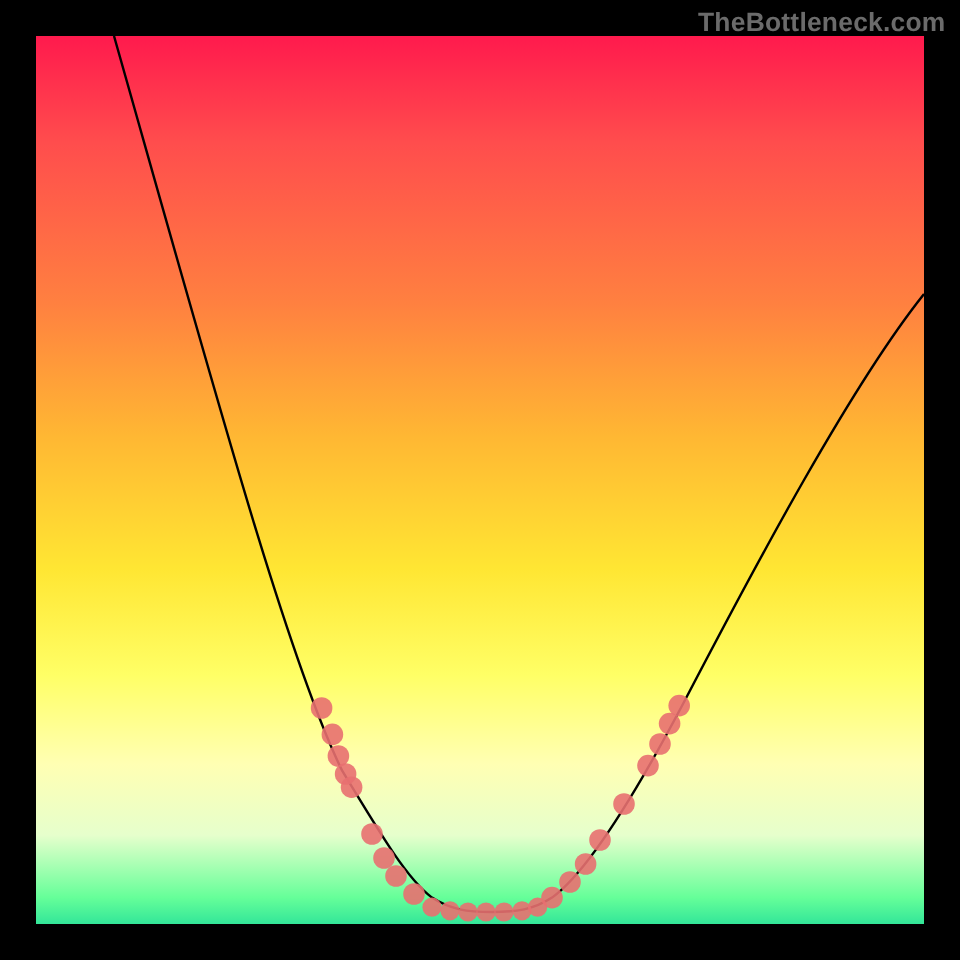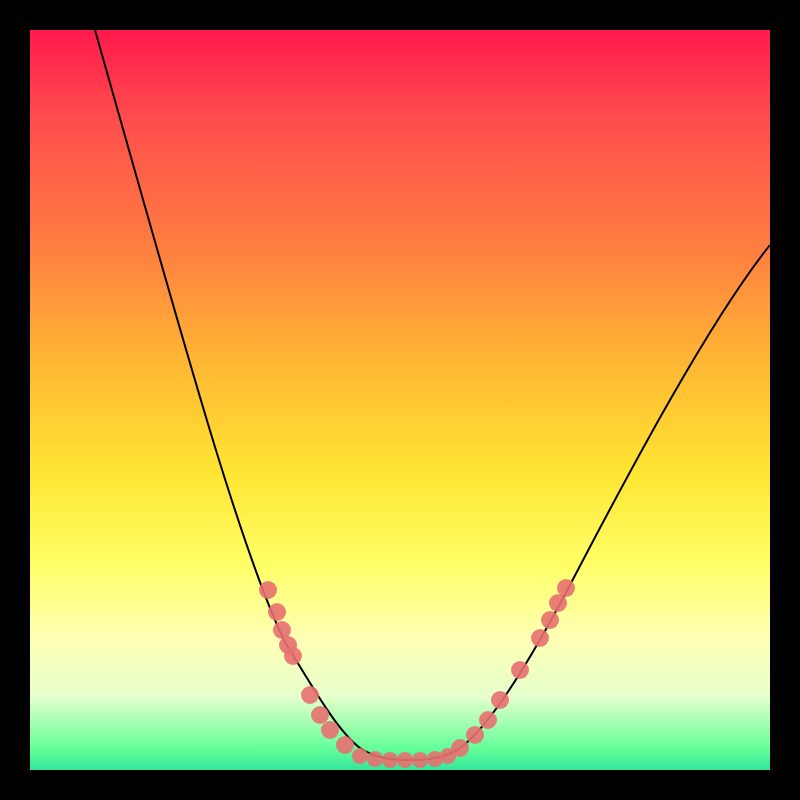--- a/index.html
+++ b/index.html
@@ -64,20 +64,21 @@
   .curve-path {
     fill: none;
     stroke: #000;
     stroke-width: 2;
   }
 </style>
 </head>
 <body>
 
 <div class="frame">
+  <div class="watermark">TheBottleneck.com</div>
   <div class="plot">
     <svg class="curve" viewBox="0 0 740 740">
       <path class="curve-path" d="M 65 0 C 150 300, 210 520, 255 612 C 290 670, 310 703, 330 718 C 345 728, 360 730, 380 730 C 400 730, 415 728, 430 718 C 455 700, 490 650, 540 555 C 600 440, 680 290, 740 215"></path>
       <g id="dots">
           <circle cx="238" cy="560" r="9" class="dot"></circle>
           <circle cx="247" cy="582" r="9" class="dot"></circle>
           <circle cx="252" cy="600" r="9" class="dot"></circle>
           <circle cx="258" cy="615" r="9" class="dot"></circle>
           <circle cx="263" cy="626" r="9" class="dot"></circle>
           <circle cx="280" cy="665" r="9" class="dot"></circle>

